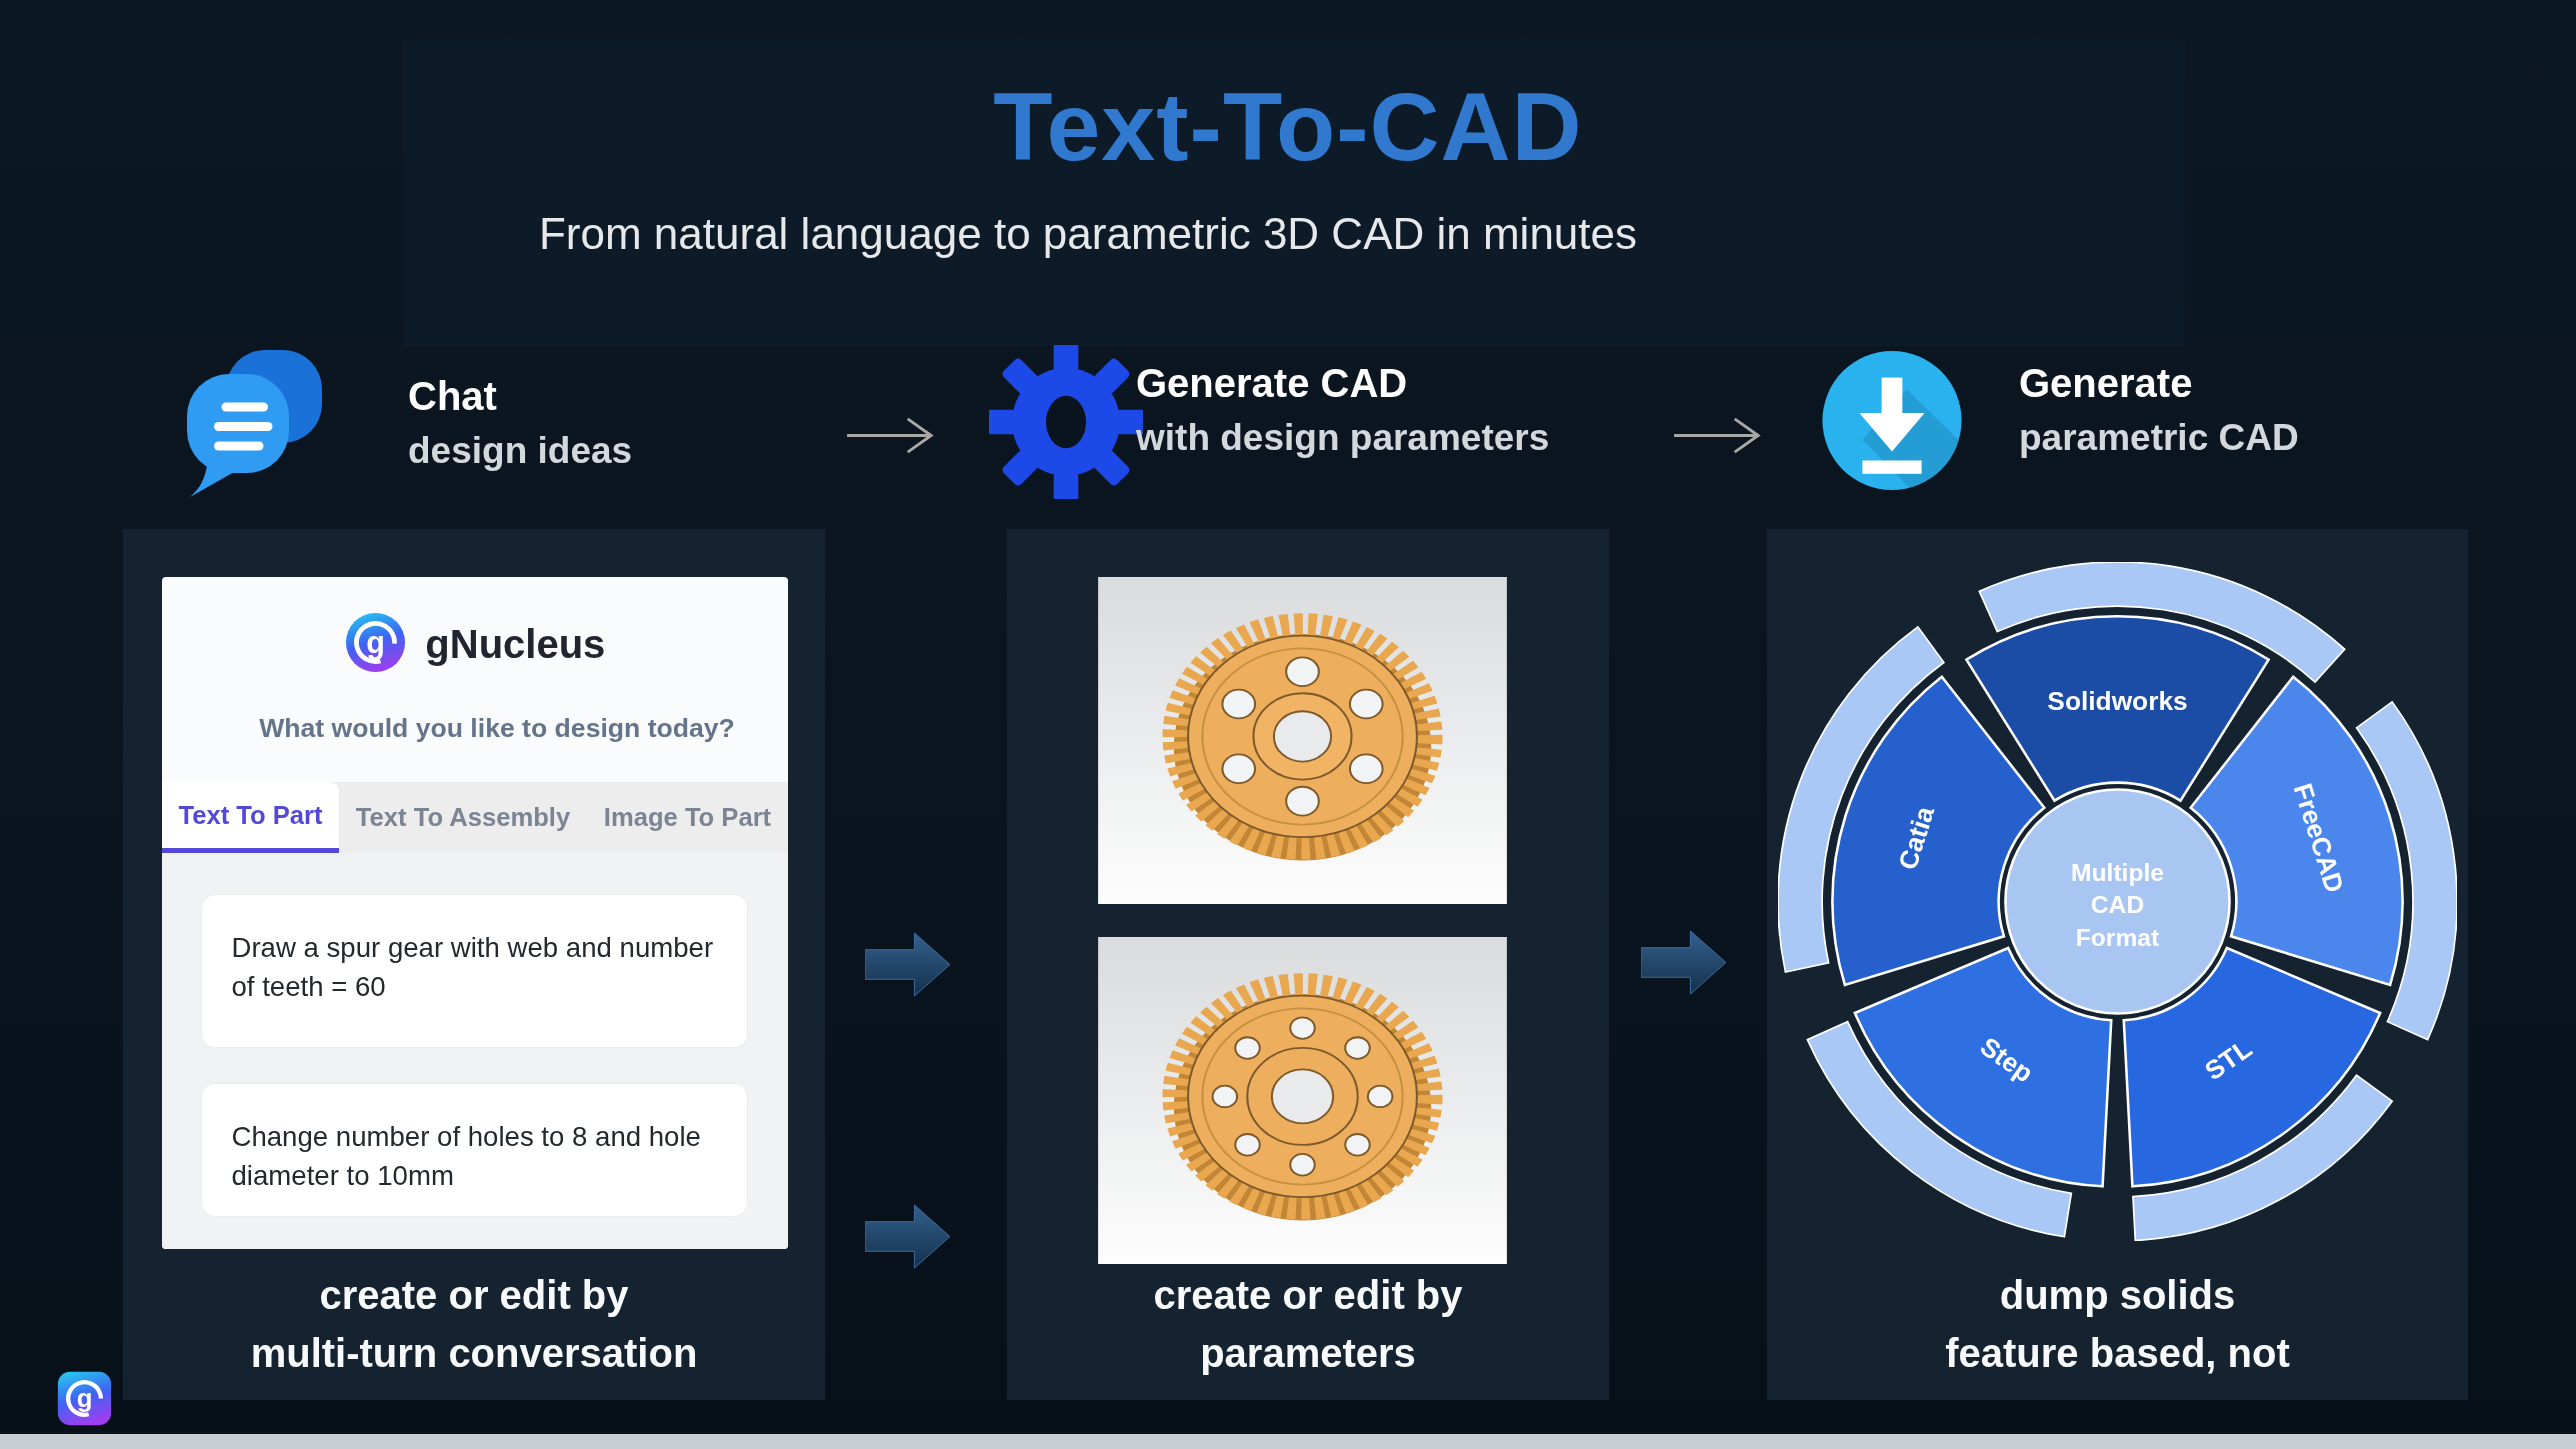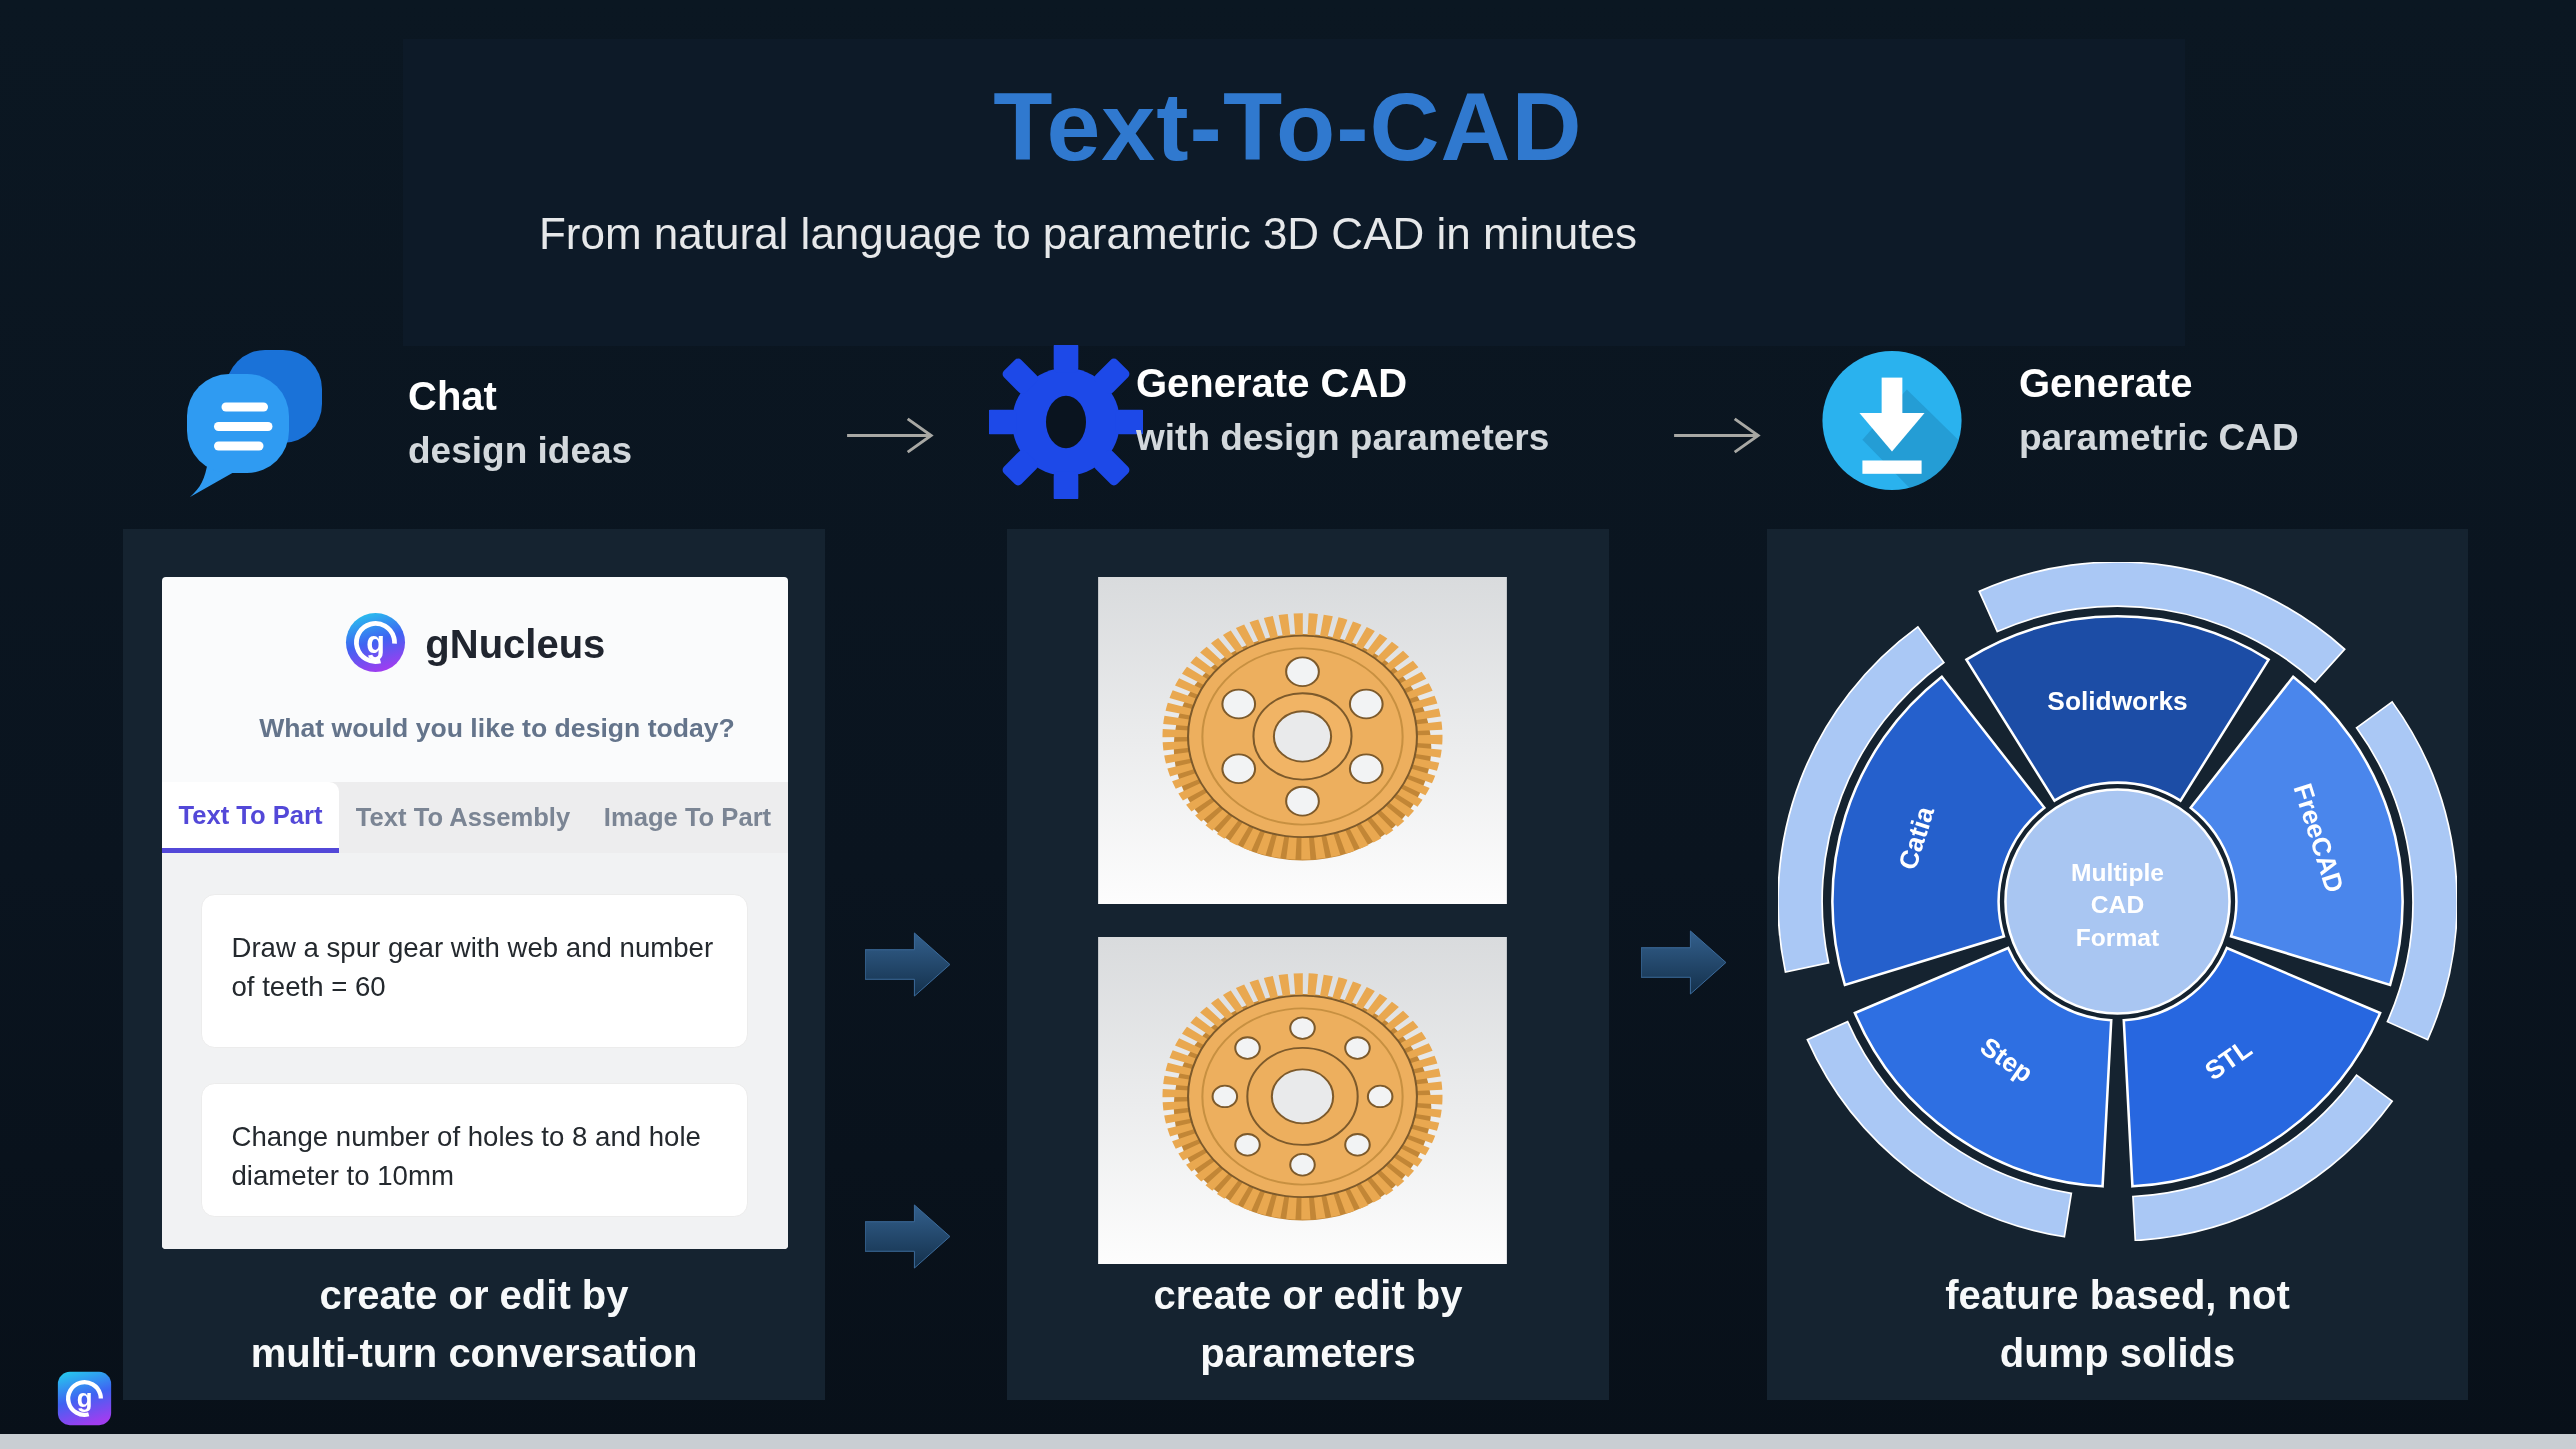--- a/index.html
+++ b/index.html
@@ -285,22 +285,22 @@
         <text class="center-label" x="0" y="26">Format</text>
 
         <text class="seg-label" x="0" y="-113">Solidworks</text>
         <text class="seg-label" transform="translate(113.5,-35.8) rotate(72.5)">FreeCAD</text>
         <text class="seg-label" transform="translate(68.3,97.5) rotate(-35)">STL</text>
         <text class="seg-label" transform="translate(-68.3,97.5) rotate(35)">Step</text>
         <text class="seg-label" transform="translate(-113.5,-35.8) rotate(-72.5)">Catia</text>
       </svg>
     </div>
     <div class="panel-caption">
+      <div>dump solids</div>
       <div>feature based, not</div>
-      <div>dump solids</div>
     </div>
   </section>
 
   <div class="app-badge">
     <svg viewBox="0 0 64 64" width="55" height="55">
       <rect x="1" y="1" width="62" height="62" rx="14" fill="url(#glogo)"></rect>
       <circle cx="32" cy="32" r="19" fill="none" stroke="#ffffff" stroke-width="5" stroke-dasharray="94 26" transform="rotate(75 32 32)"></circle>
       <text x="32" y="42" text-anchor="middle" font-size="30" font-weight="700" fill="#ffffff" font-family="Liberation Sans, DejaVu Sans, sans-serif">g</text>
     </svg>
   </div>

